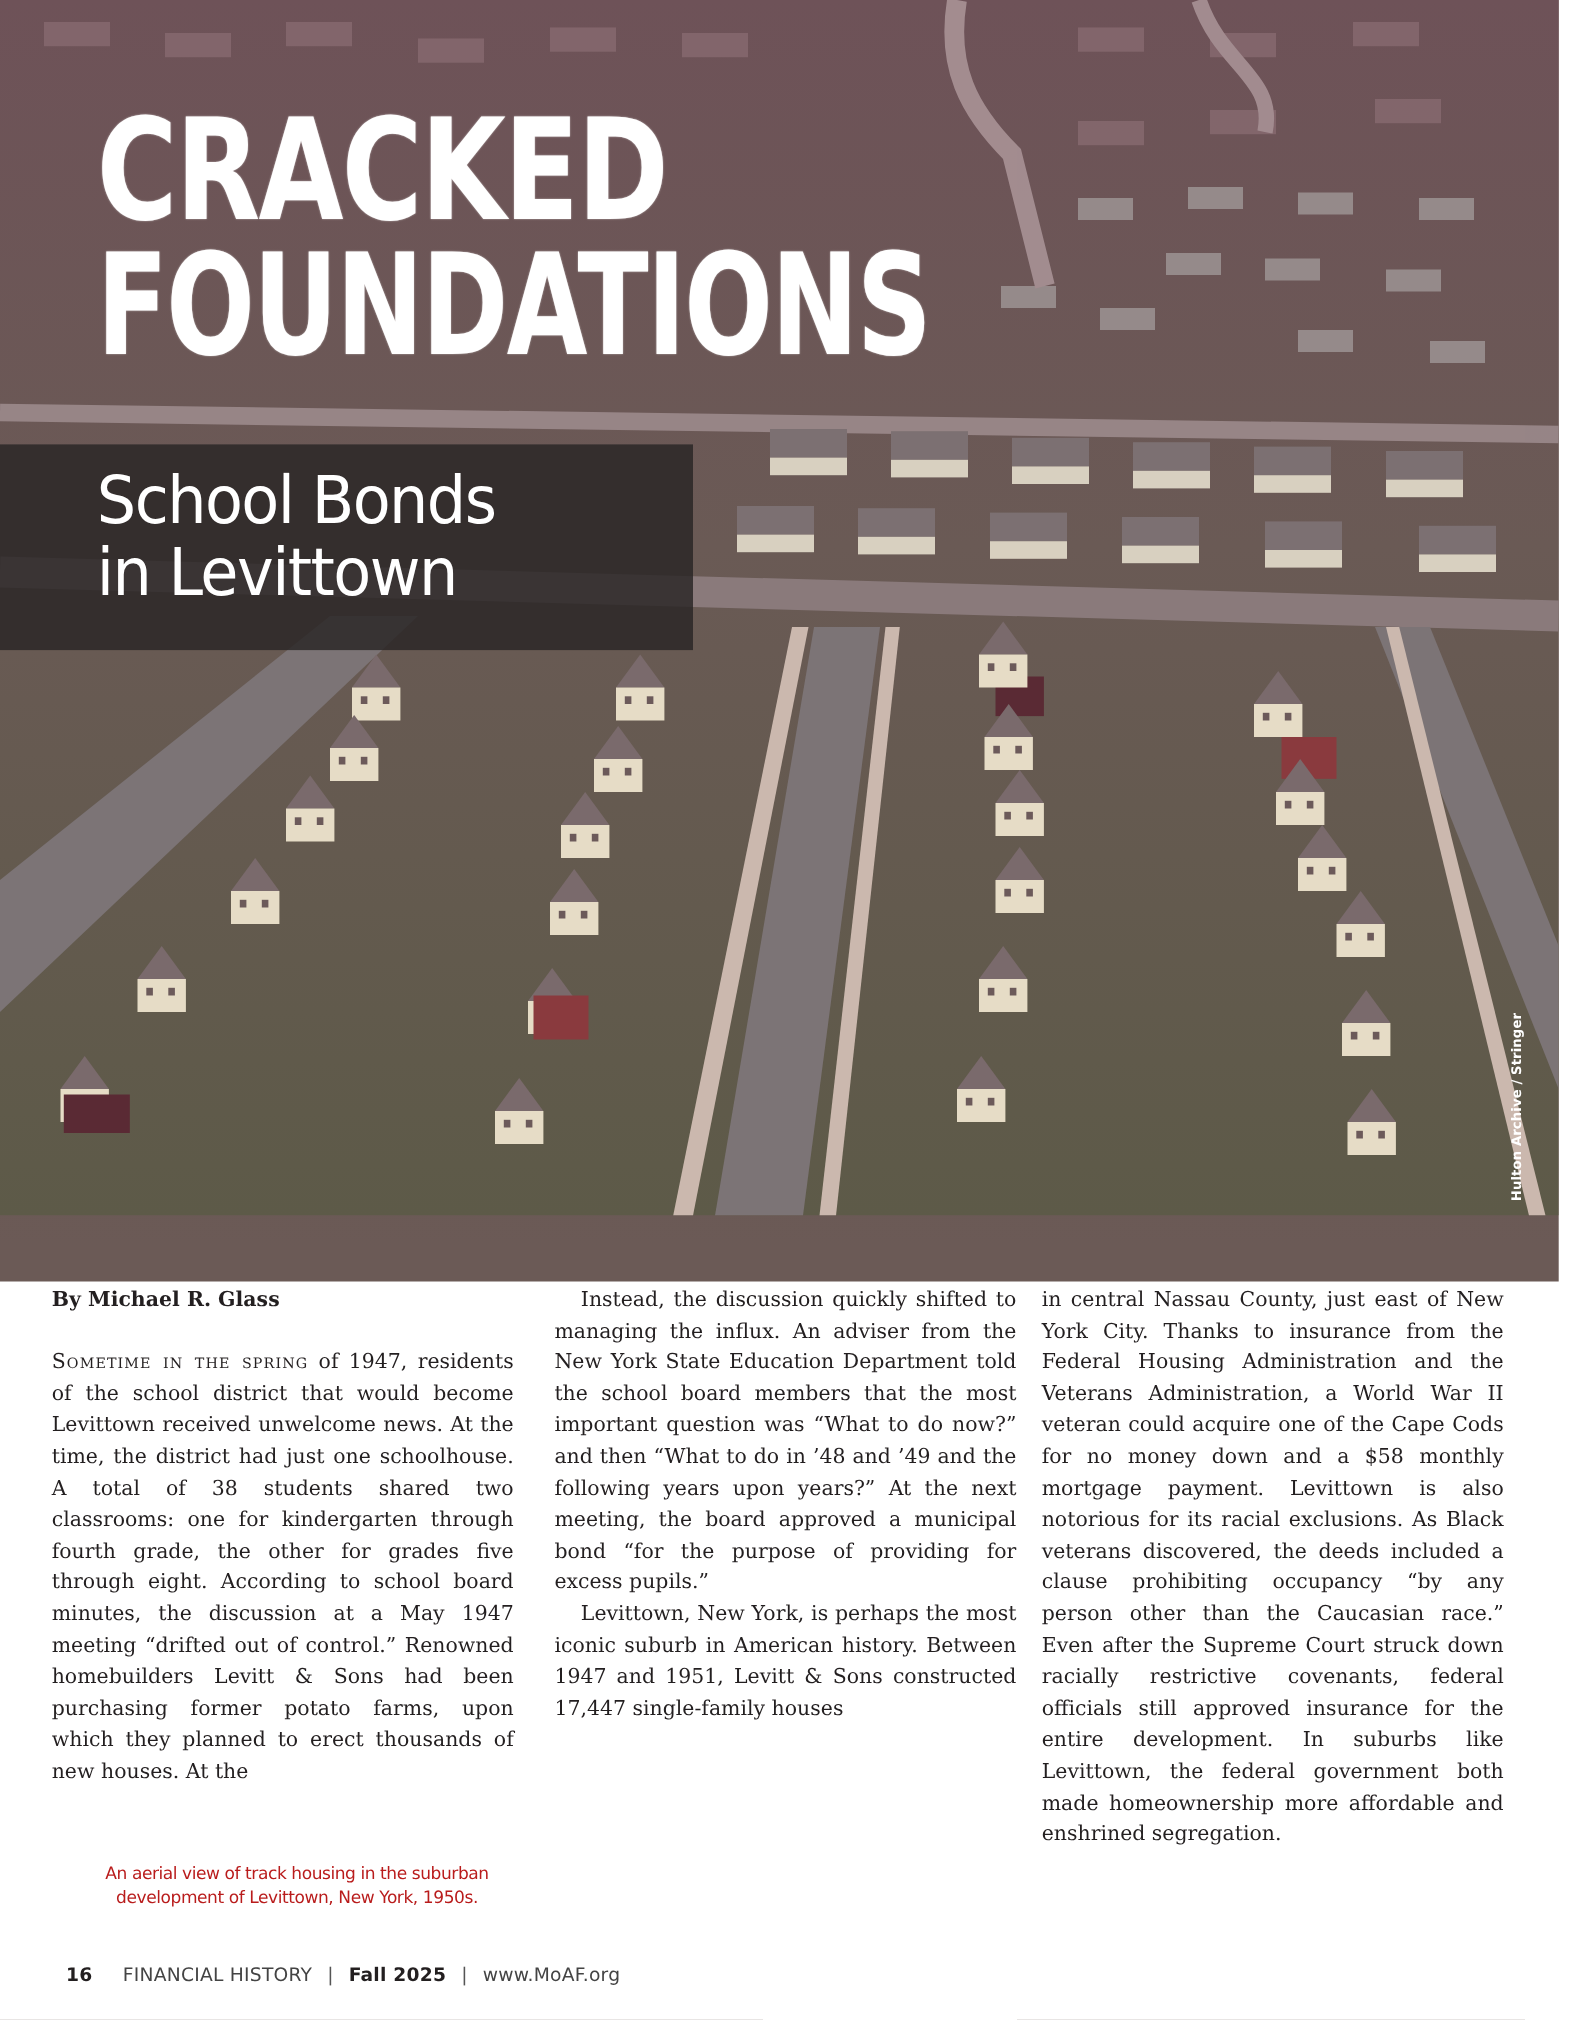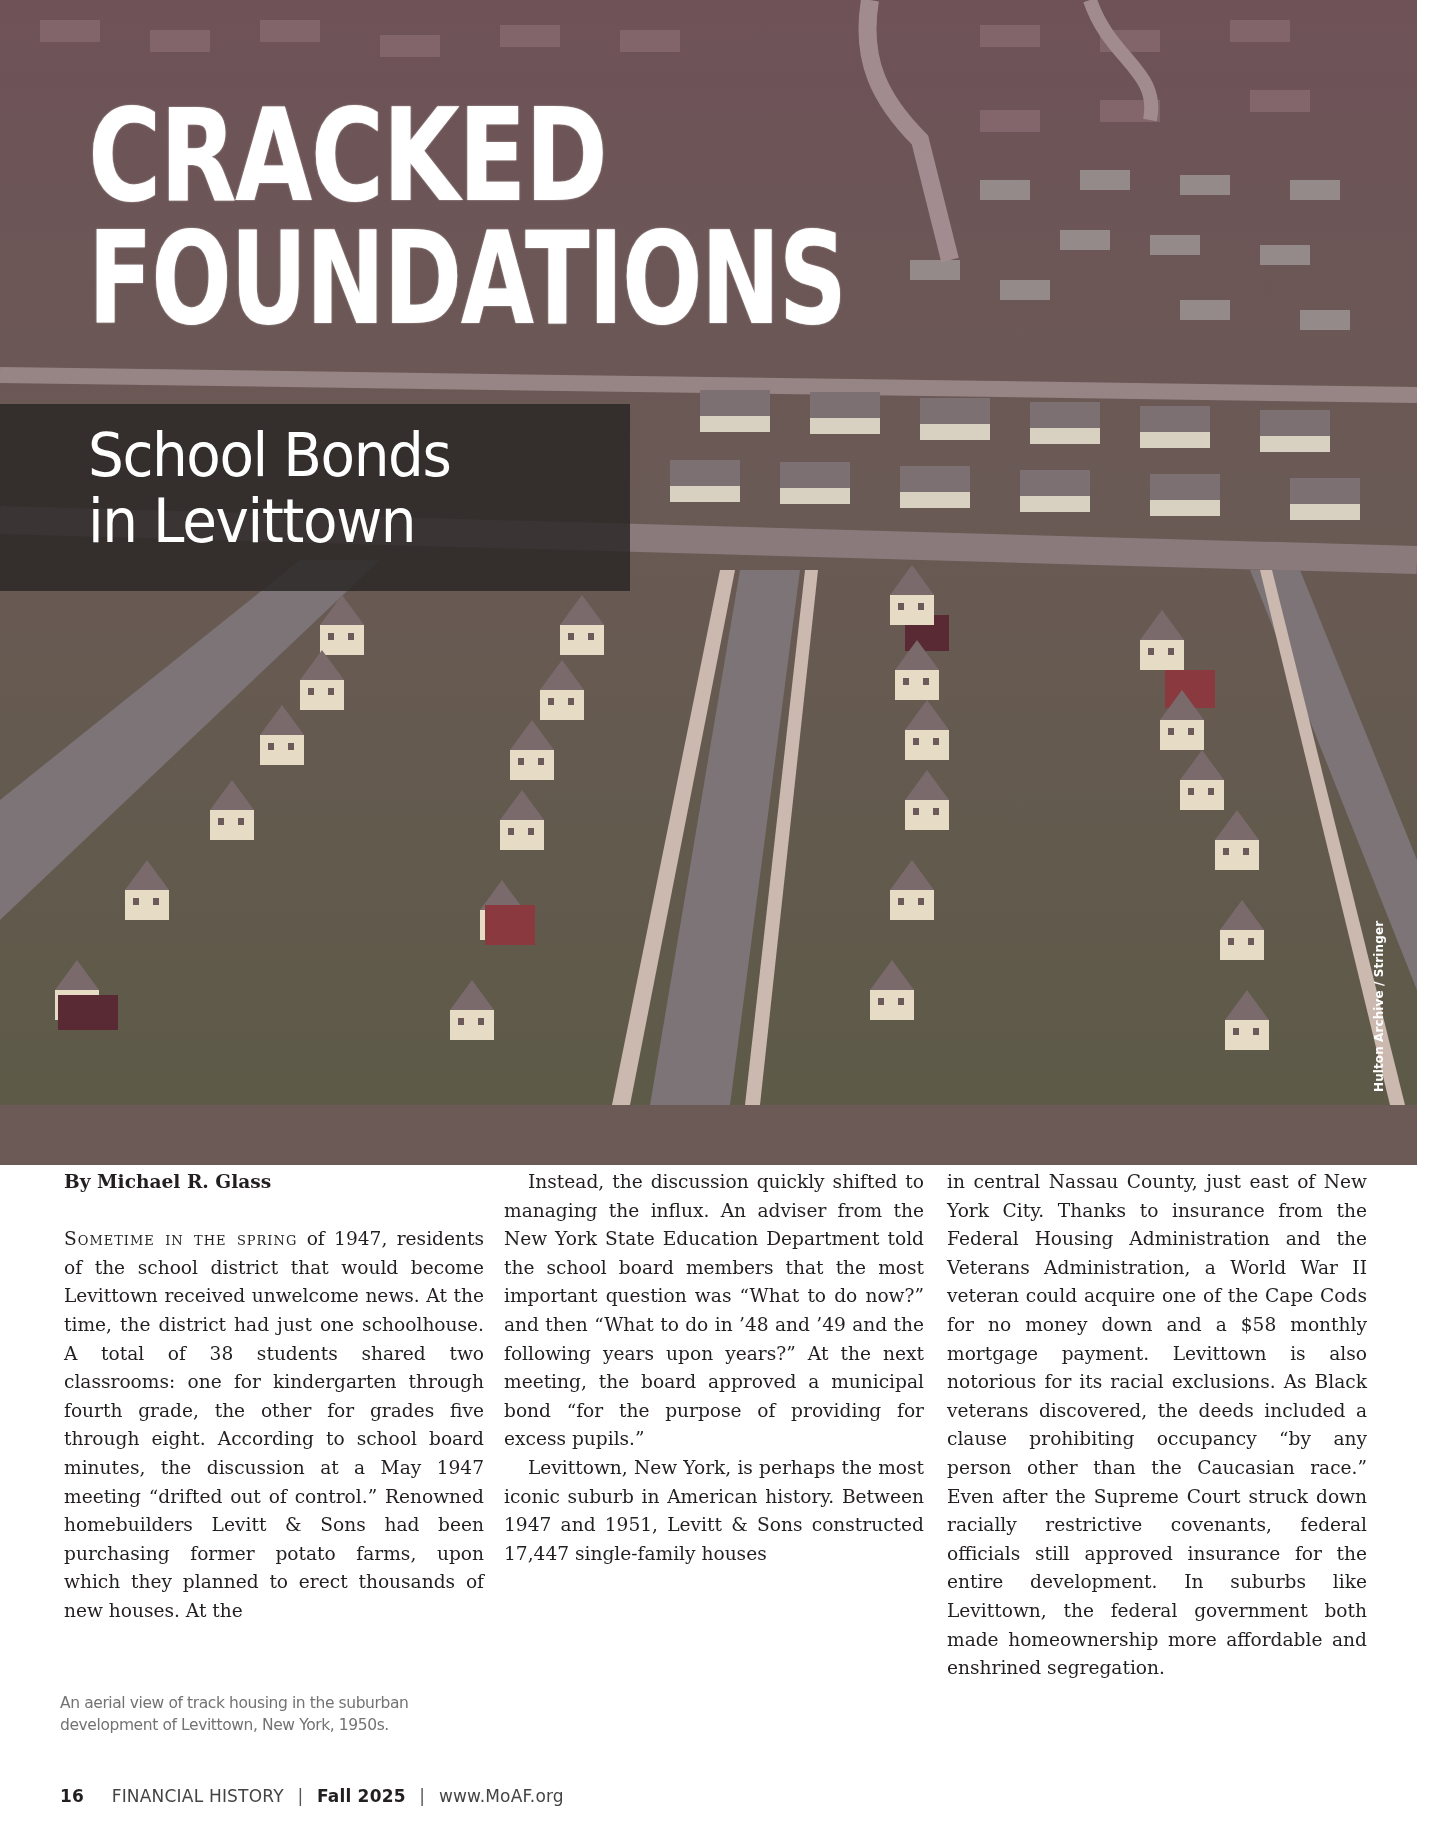--- a/index.html
+++ b/index.html
@@ -43,30 +43,30 @@
   }
 
   
   .col {
     position: absolute; top: 1168px; width: 420px;
     font-family: "DejaVu Serif", serif; font-size: 18.6px; line-height: 28.6px;
     color: #231f20; text-align: justify; hyphens: manual;
   }
   .col p { margin: 0; }
   .col p.indent { text-indent: 24px; }
-  .col1 { left: 64px; }
+  .col1 { left: 47px; }
   .col2 { left: 504px; }
   .col3 { left: 947px; }
   .byline { font-weight: bold; margin-bottom: 28.6px !important; text-align: left; }
   .smallcaps { font-variant: small-caps; letter-spacing: 1px; }
 
   .caption {
     position: absolute; left: 60px; top: 1692px; width: 420px;
     font-family: "DejaVu Sans", sans-serif; font-size: 15.5px; line-height: 22px;
-    color: #737373; letter-spacing: -0.4px;
+    color: #b91c1c; letter-spacing: -0.4px; text-align: center;
   }
 
   
   .footer {
     position: absolute; left: 60px; top: 1786px;
     font-family: "DejaVu Sans", sans-serif; font-size: 17px; color: #444444;
     white-space: nowrap; letter-spacing: 0.2px;
   }
   .footer .pgnum { font-weight: bold; color: #231f20; margin-right: 22px; margin-top: 23px; }
   .footer .sep { margin: 0 8px; color: #555; }

